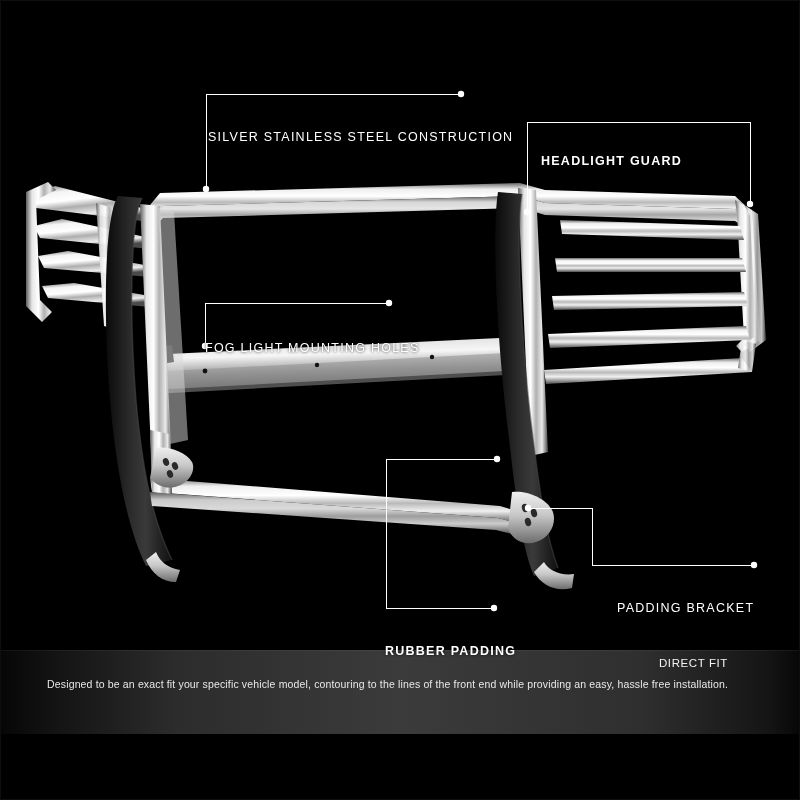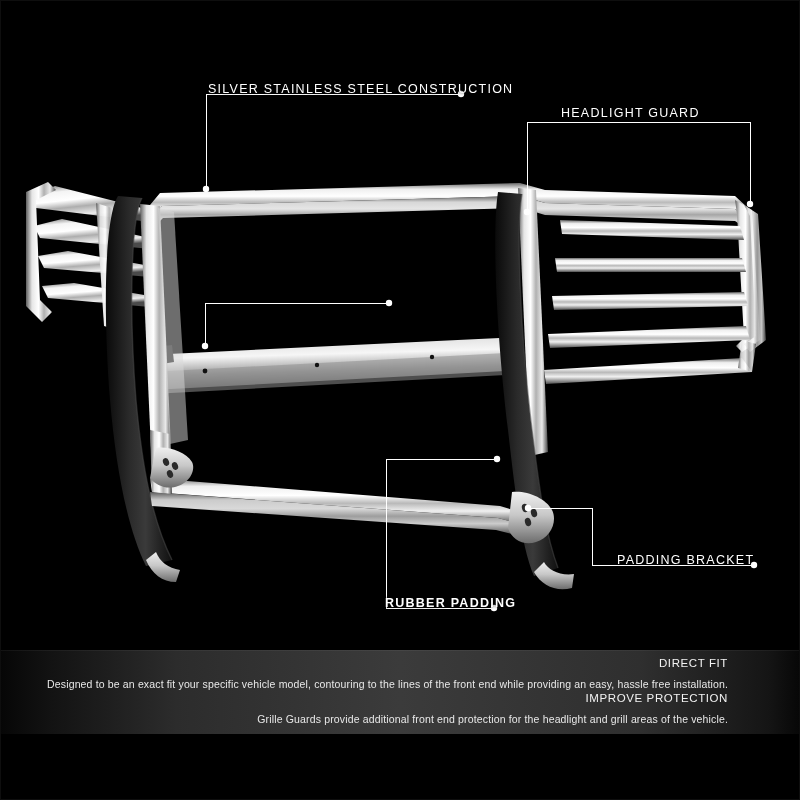--- a/index.html
+++ b/index.html
@@ -43,20 +43,21 @@
   
   .callout-label {
     position: absolute;
     color: #ffffff;
     font-family: "Liberation Sans", sans-serif;
     font-size: 12.5px;
     letter-spacing: 1.25px;
     white-space: nowrap;
     text-shadow: 0 0 3px rgba(0,0,0,0.9);
     z-index: 40;
+    margin-top: 48px;
   }
   #callout-lines {
     position: absolute;
     left: 0; top: 0;
     width: 800px; height: 800px;
     z-index: 35;
     pointer-events: none;
   }
 
   
@@ -276,35 +277,32 @@
       <circle cx="389" cy="303" r="3.2"></circle>
       <circle cx="497" cy="459" r="3.2"></circle>
       <circle cx="494" cy="608" r="3.2"></circle>
       <circle cx="528" cy="508" r="3.2"></circle>
       <circle cx="754" cy="565" r="3.2"></circle>
     </g>
   </svg>
 
   <div class="callout-label" style="left:208px; top:82px;">SILVER STAINLESS STEEL CONSTRUCTION</div>
 
-  <div class="callout-label" style="left:561px; top:106px;">HEADLIGHT GUARD</div>
-
+  <div class="callout-label" style="left:541px; top:106px;font-weight:bold;">HEADLIGHT GUARD</div>
+
+  <div class="callout-label" style="left:205px; top:293px;">FOG LIGHT MOUNTING HOLES</div>
 
   <div class="callout-label" style="left:385px; top:596px;font-weight:bold;">RUBBER PADDING</div>
 
   <div class="callout-label" style="left:617px; top:553px;">PADDING BRACKET</div>
 
   <div id="info-band">
 
     <div class="info-block" id="block-direct-fit">
       <div class="info-title">DIRECT FIT</div>
       <div class="info-desc">Designed to be an exact fit your specific vehicle model, contouring to the lines of the front end while providing an easy, hassle free installation.</div>
     </div>
 
-    <div class="info-block" id="block-improve">
-      <div class="info-title">IMPROVE PROTECTION</div>
-      <div class="info-desc">Grille Guards provide additional front end protection for the headlight and grill areas of the vehicle.</div>
-    </div>
 
   </div>
 
   <div id="frame"></div>
 </div>
 
 </body></html>

